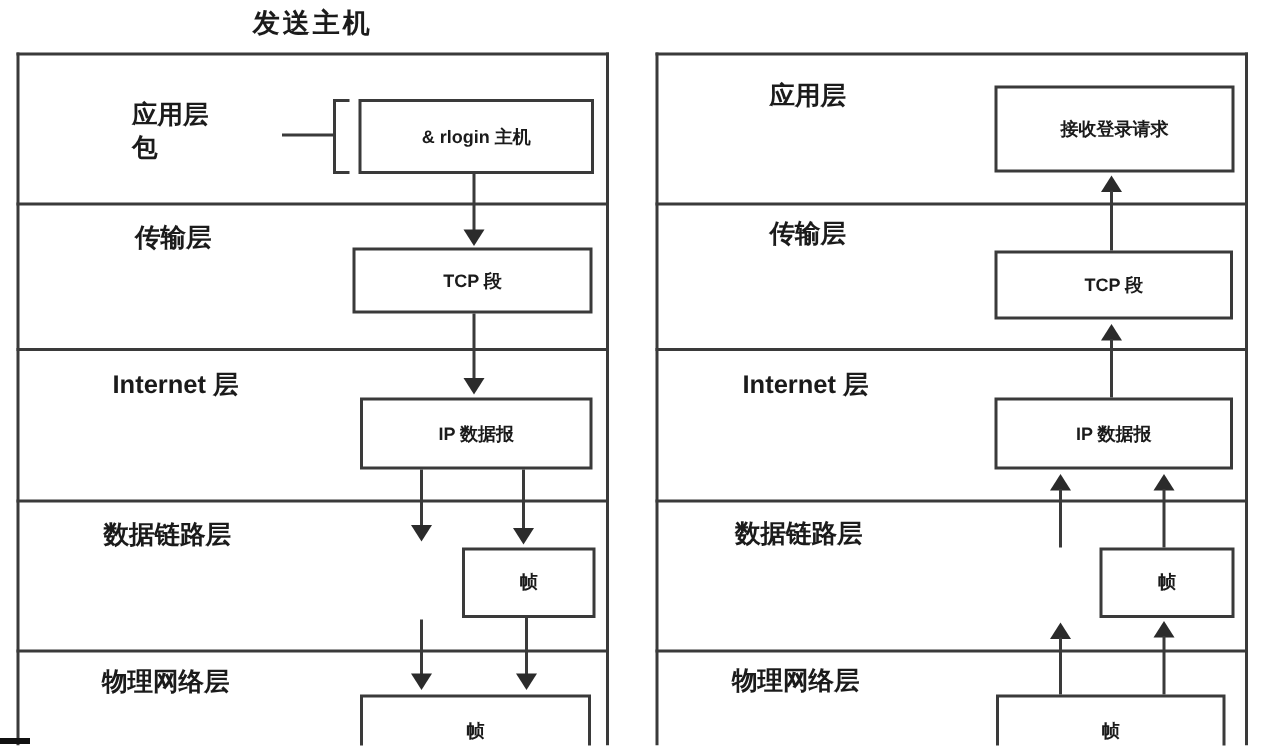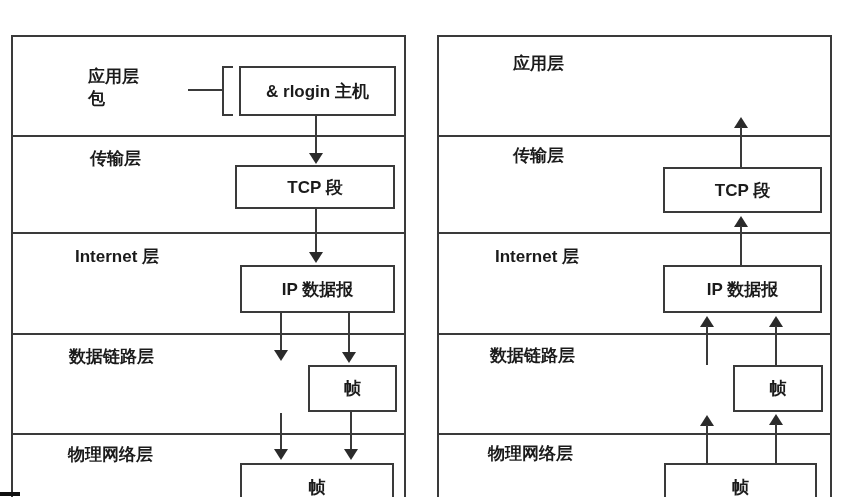--- a/index.html
+++ b/index.html
@@ -23,21 +23,21 @@
     border:2px solid var(--line);border-bottom:none;background:transparent;
   }
   .divider{position:absolute;height:2px;width:395px;background:var(--line);}
   .layer-label{
     position:absolute;font-size:17px;font-weight:bold;color:var(--text);
     white-space:nowrap;line-height:22px;
   }
   .node-box{
     position:absolute;box-sizing:border-box;border:2px solid var(--line);
     background:var(--background);display:flex;align-items:center;justify-content:center;
-    font-size:17px;font-weight:bold;color:var(--text);white-space:nowrap;
+    font-size:12px;font-weight:bold;color:var(--text);white-space:nowrap;
   }
   .vline{position:absolute;width:2px;background:var(--line);}
   .hline{position:absolute;height:2px;background:var(--line);}
   .head-down{
     position:absolute;width:0;height:0;
     border-left:7px solid transparent;border-right:7px solid transparent;
     border-top:11px solid var(--arrow);
   }
   .head-up{
     position:absolute;width:0;height:0;
@@ -48,20 +48,21 @@
     position:absolute;box-sizing:border-box;width:11px;height:50px;
     border-left:2px solid var(--line);border-top:2px solid var(--line);border-bottom:2px solid var(--line);
   }
   .edge-mark{position:absolute;background:#111;}
 </style>
 </head>
 <body>
 
 <div id="page">
 
+  <div class="host-title" style="left:11px">发送主机</div>
 
   <div class="panel" style="left:11px"></div>
   <div class="divider" style="left:11px;top:135px"></div>
   <div class="divider" style="left:11px;top:232px"></div>
   <div class="divider" style="left:11px;top:333px"></div>
   <div class="divider" style="left:11px;top:433px"></div>
 
   <div class="panel" style="left:437px"></div>
   <div class="divider" style="left:437px;top:135px"></div>
   <div class="divider" style="left:437px;top:232px"></div>
@@ -85,20 +86,21 @@
 
   <div class="hline" style="left:188px;top:89px;width:34px"></div>
   <div class="bracket" style="left:222px;top:66px"></div>
 
   <div class="node-box" style="left:239px;top:66px;width:157px;height:50px">&amp; rlogin 主机</div>
   <div class="node-box" style="left:235px;top:165px;width:160px;height:44px">TCP 段</div>
   <div class="node-box" style="left:240px;top:265px;width:155px;height:48px">IP 数据报</div>
   <div class="node-box" style="left:308px;top:365px;width:89px;height:47px">帧</div>
   <div class="node-box" style="left:240px;top:463px;width:154px;height:48px">帧</div>
 
+  <div class="node-box" style="left:663px;top:57px;width:160px;height:58px">接收登录请求</div>
   <div class="node-box" style="left:663px;top:167px;width:159px;height:46px">TCP 段</div>
   <div class="node-box" style="left:663px;top:265px;width:159px;height:48px">IP 数据报</div>
   <div class="node-box" style="left:733px;top:365px;width:90px;height:47px">帧</div>
   <div class="node-box" style="left:664px;top:463px;width:153px;height:48px">帧</div>
 
   <div class="vline" style="left:315px;top:116px;height:38px"></div>
   <div class="head-down" style="left:309px;top:153px"></div>
 
   <div class="vline" style="left:315px;top:209px;height:44px"></div>
   <div class="head-down" style="left:309px;top:252px"></div>

